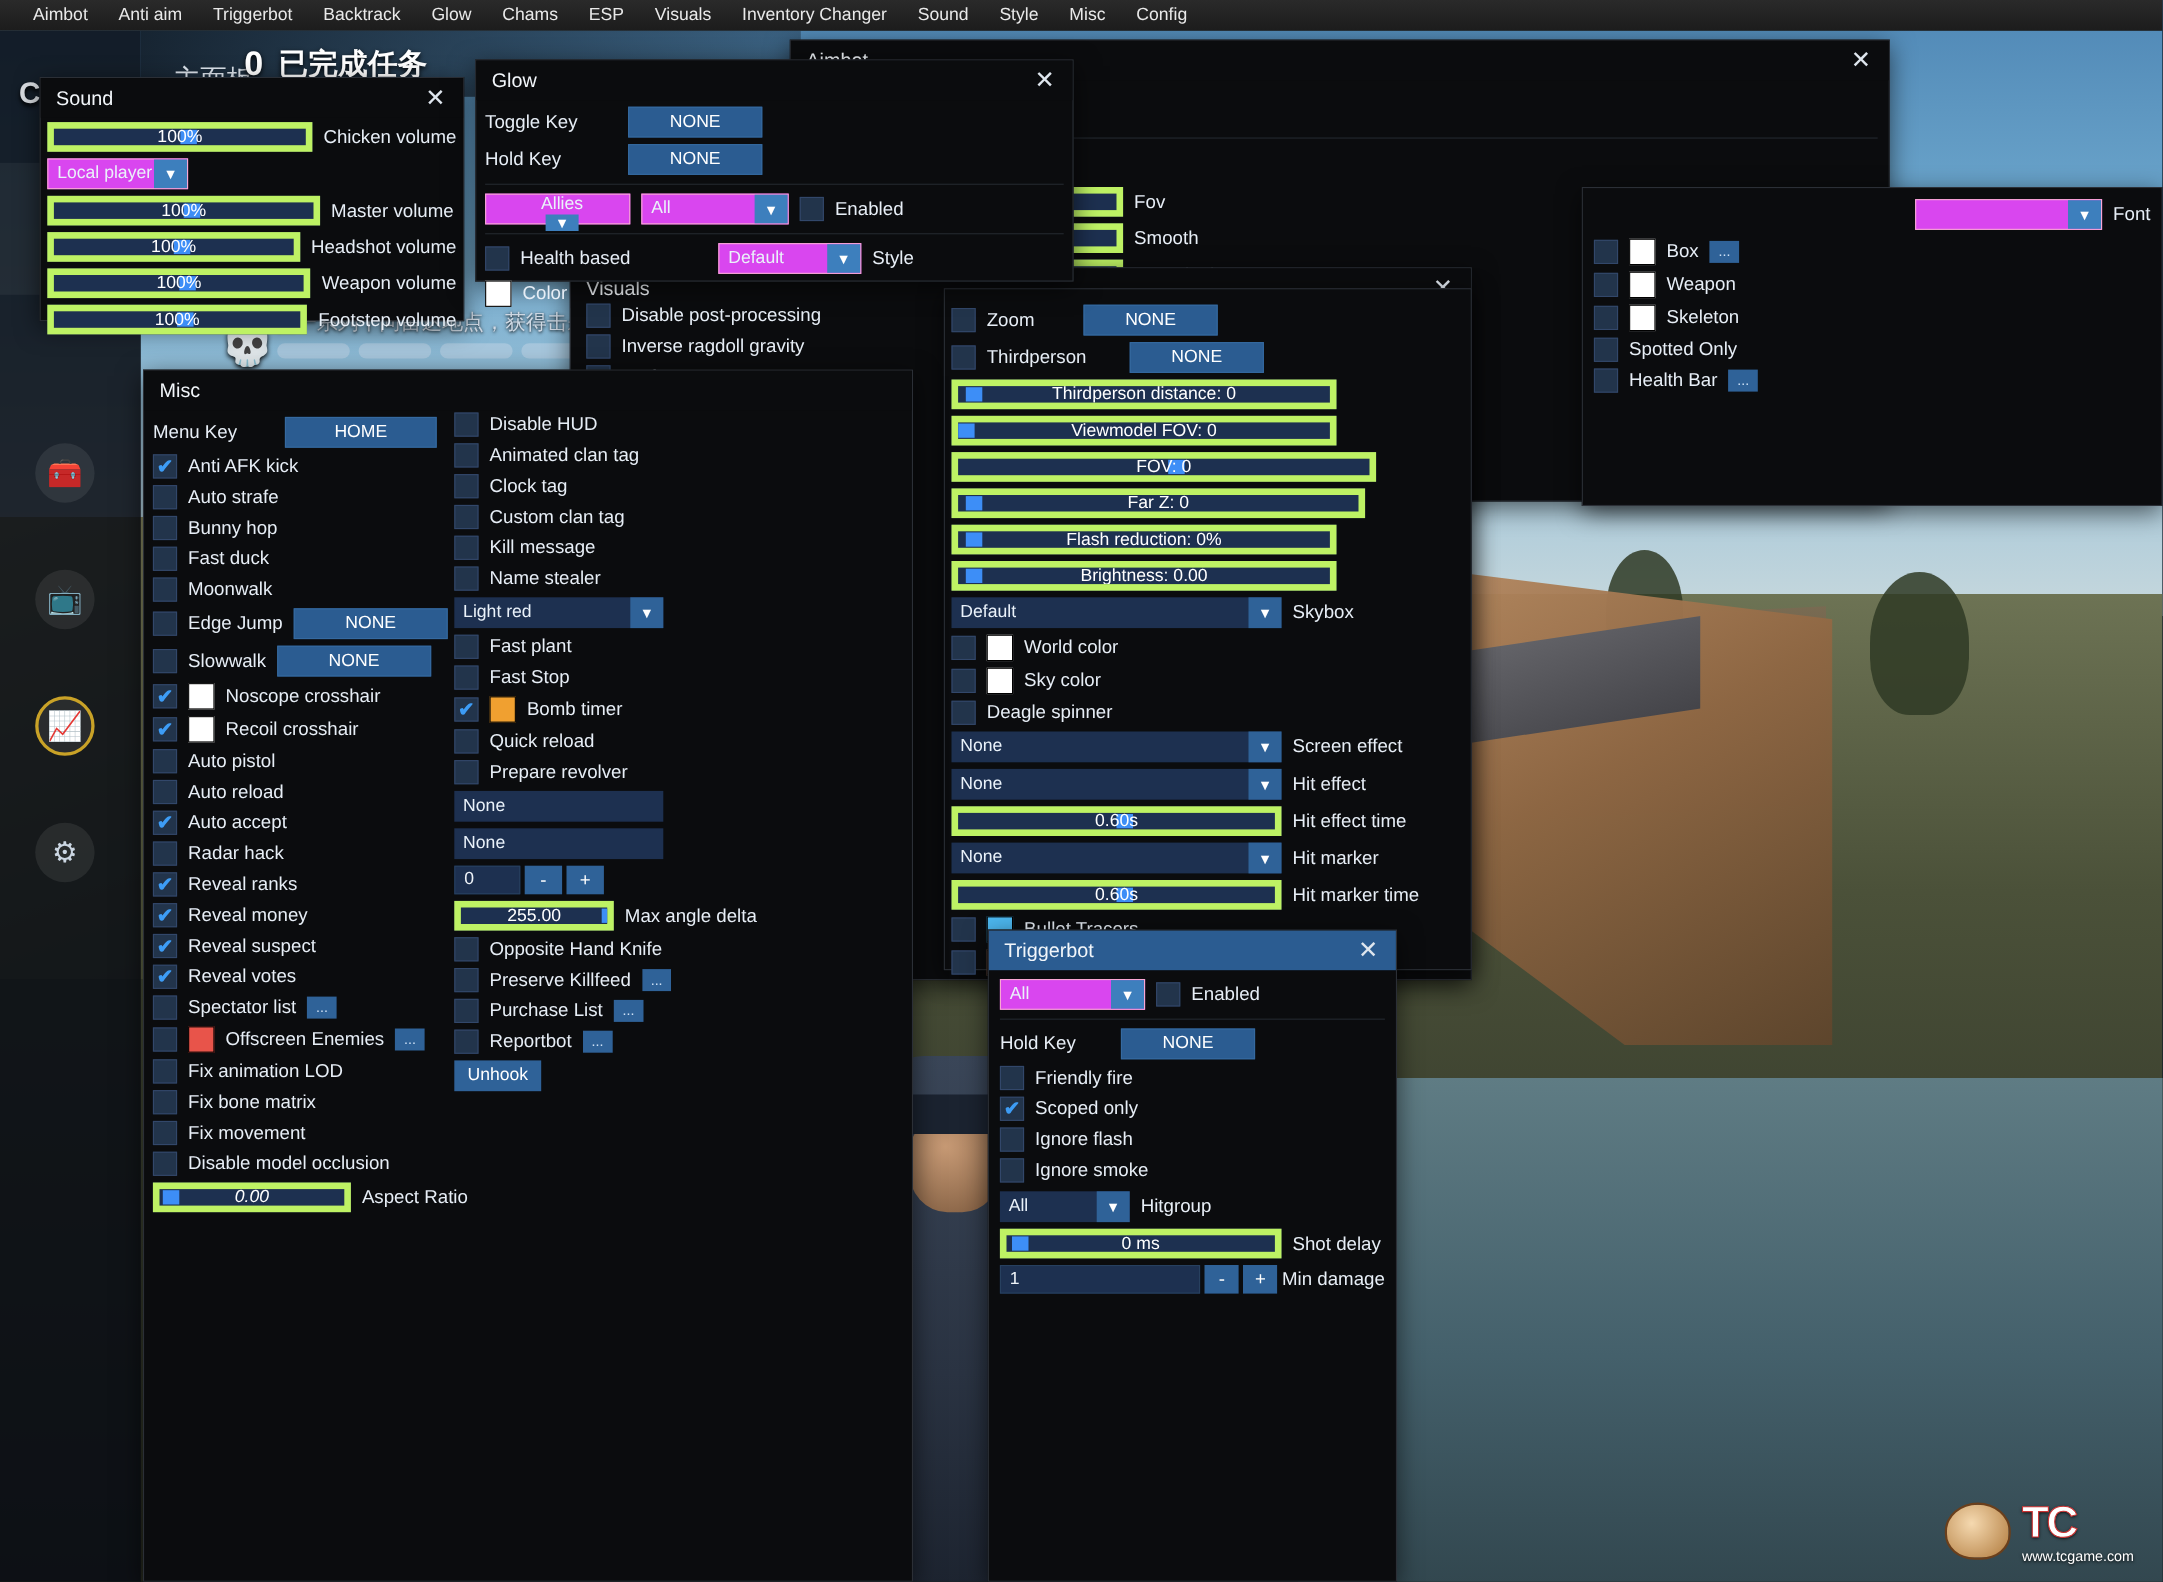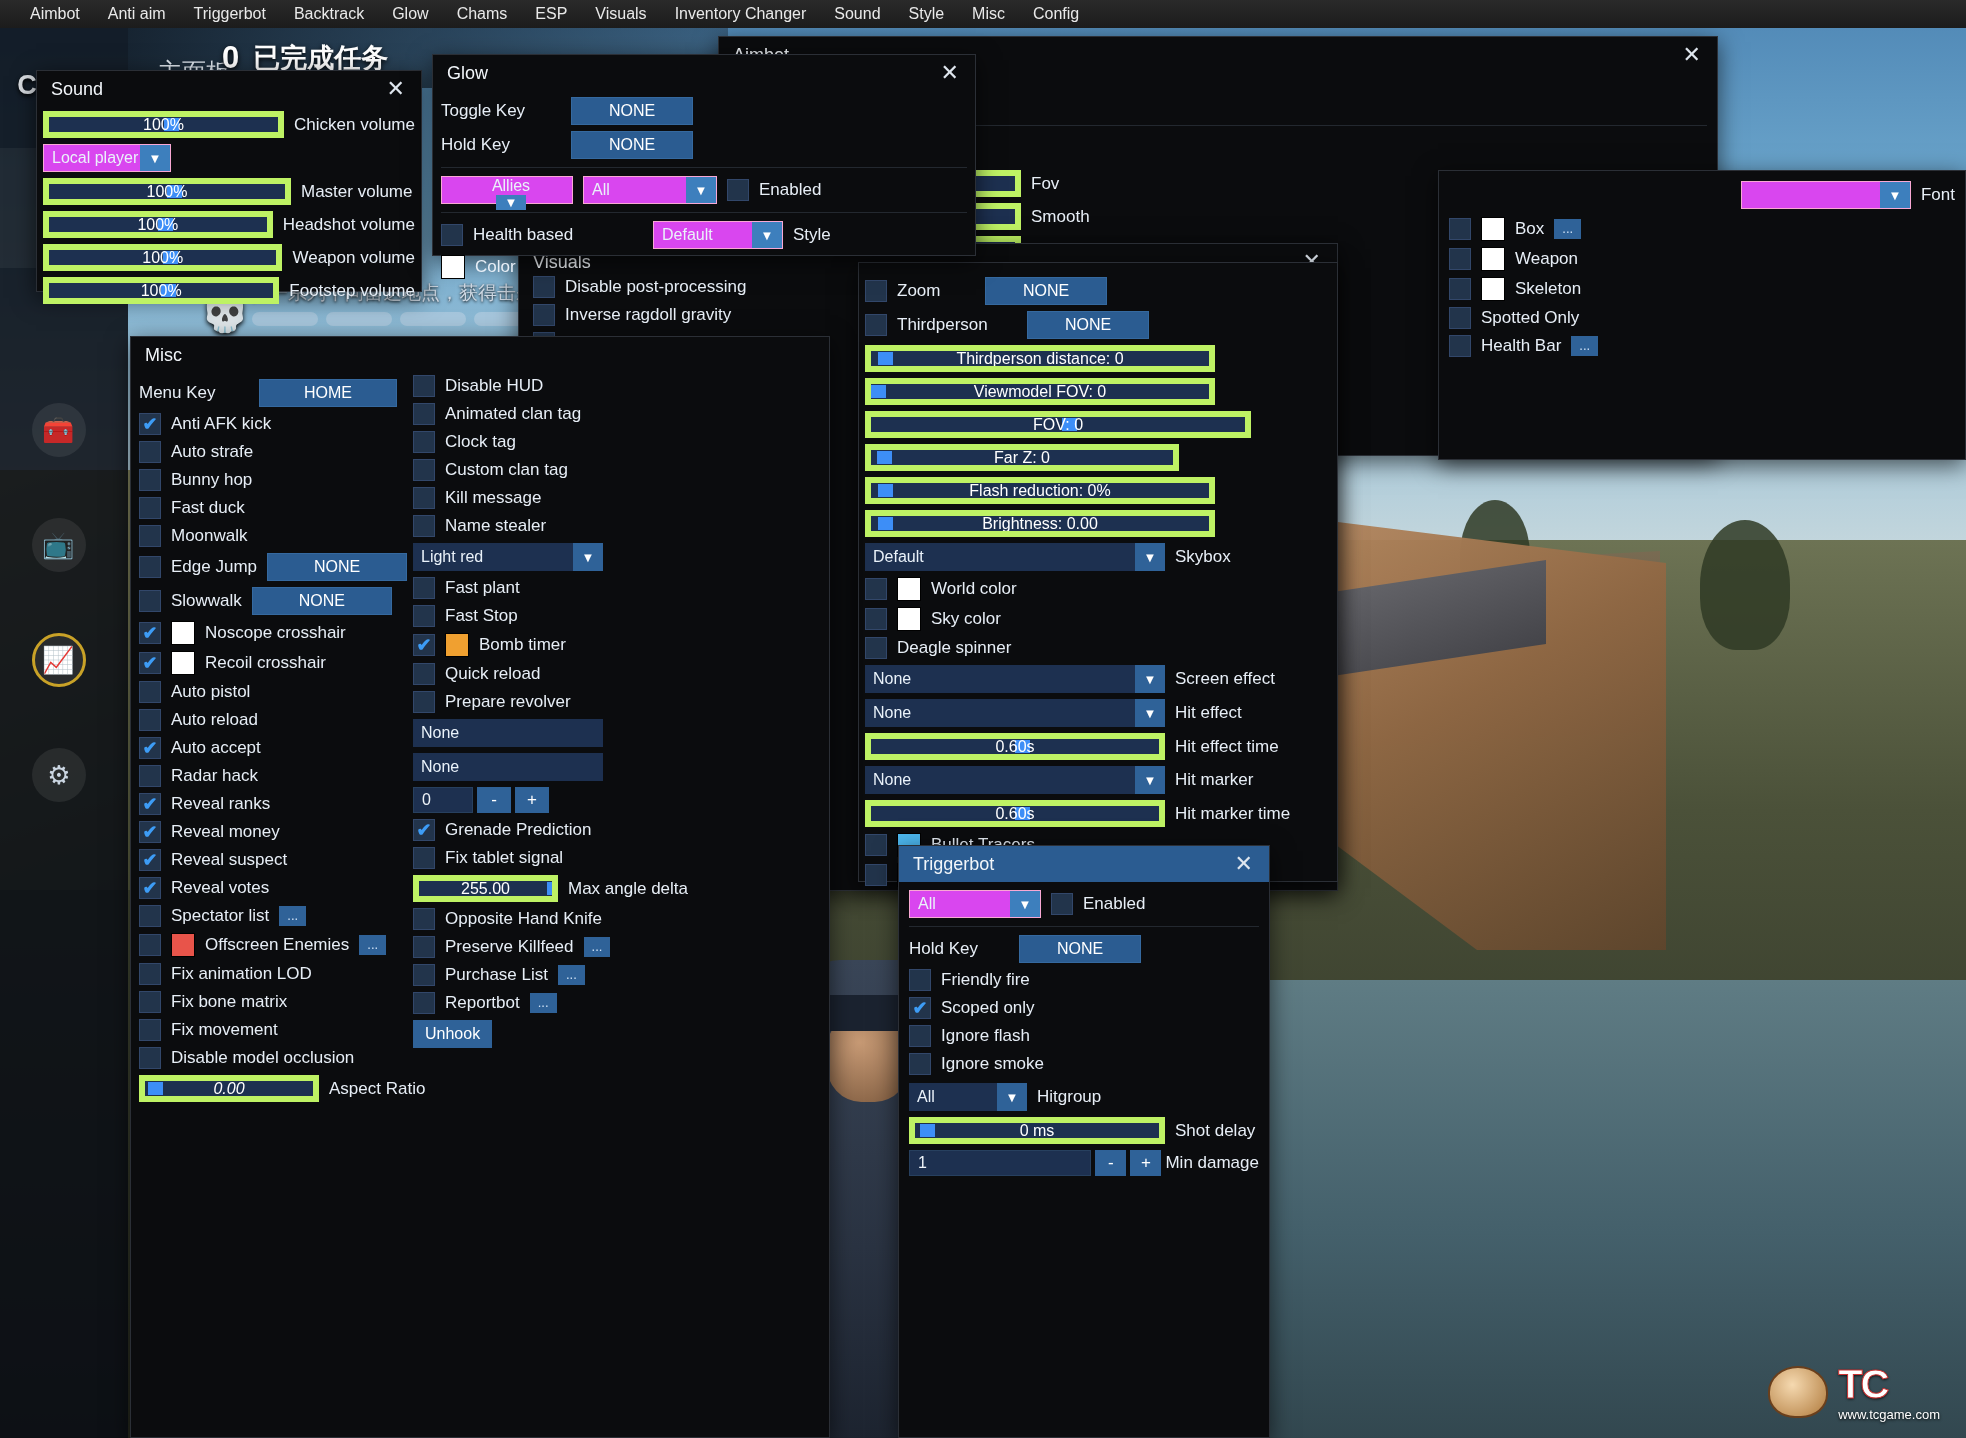--- a/index.html
+++ b/index.html
@@ -479,21 +479,21 @@
             <span>Viewmodel FOV: 0</span>
           </div>
         </div>
         <div class="row">
           <div class="slider" style="width: 386px;">
             <div class="grab" style="left: 51%;"></div>
             <span>FOV: 0</span>
           </div>
         </div>
         <div class="row">
-          <div class="slider" style="width: 314px;">
+          <div class="slider" style="width: 376px;">
             <div class="grab" style="left: 2%;"></div>
             <span>Far Z: 0</span>
           </div>
         </div>
         <div class="row">
           <div class="slider" style="width: 350px;">
             <div class="grab" style="left: 2%;"></div>
             <span>Flash reduction: 0%</span>
           </div>
         </div>
@@ -857,30 +857,20 @@
     <div class="row">
       <div class="combo flat" style="width:190px;">
         <span>None</span>
       </div>
     </div>
     <div class="row stepper">
       <div class="numbox" style="width:58px;">0</div>
       <div class="stepbtn">-</div>
       <div class="stepbtn">+</div>
     </div>
-    <div id="misc-col2c">
-        <div class="row">
-          <div class="cb on"></div>
-          <span class="lbl">Grenade Prediction</span>
-        </div>
-        <div class="row">
-          <div class="cb"></div>
-          <span class="lbl">Fix tablet signal</span>
-        </div>
-      </div>
     <div class="row">
       <div class="slider" style="width:145px;">
         <div class="grab" style="left:96%;"></div>
         <span>255.00</span>
       </div>
       <span class="lbl">Max angle delta</span>
     </div>
     <div id="misc-col2d">
         <div class="row">
           <div class="cb"></div>

